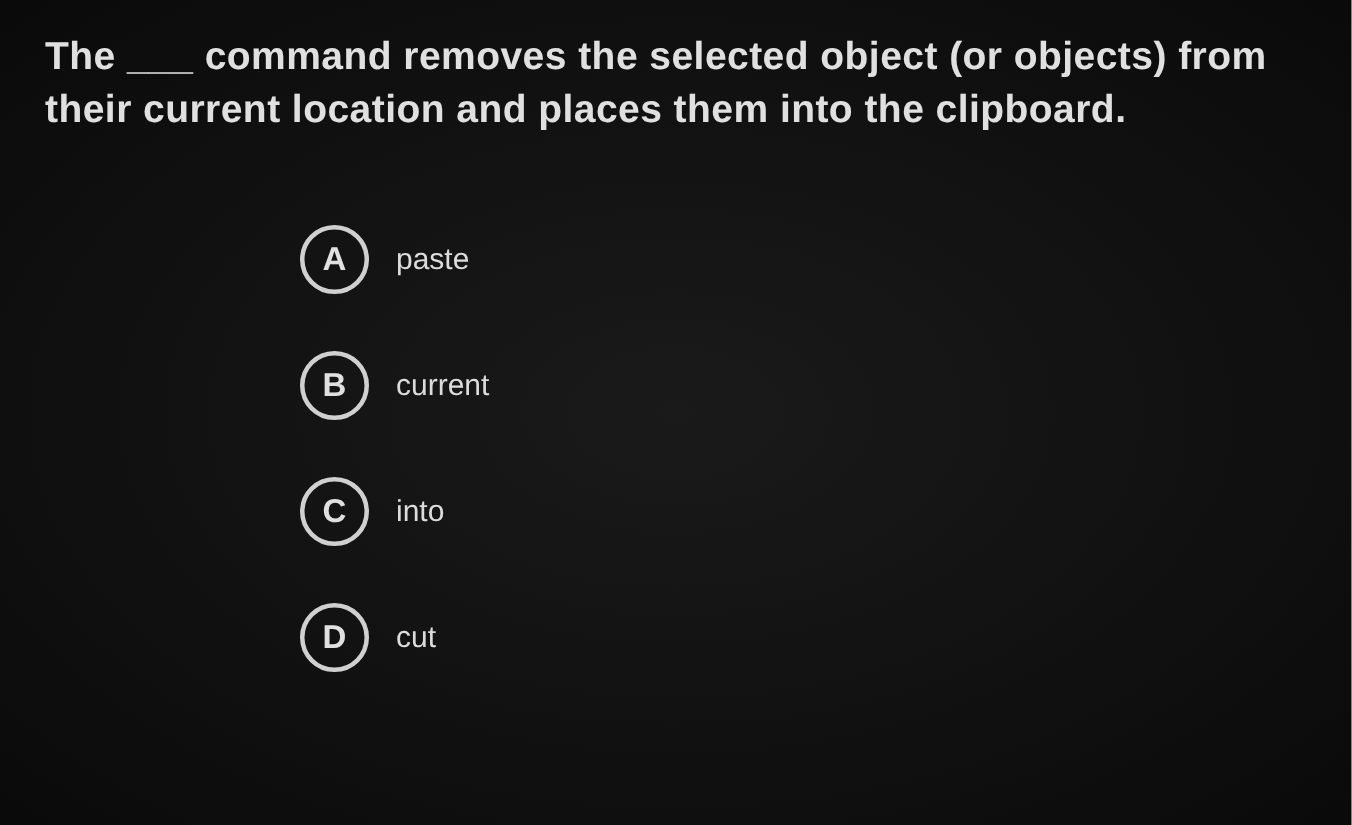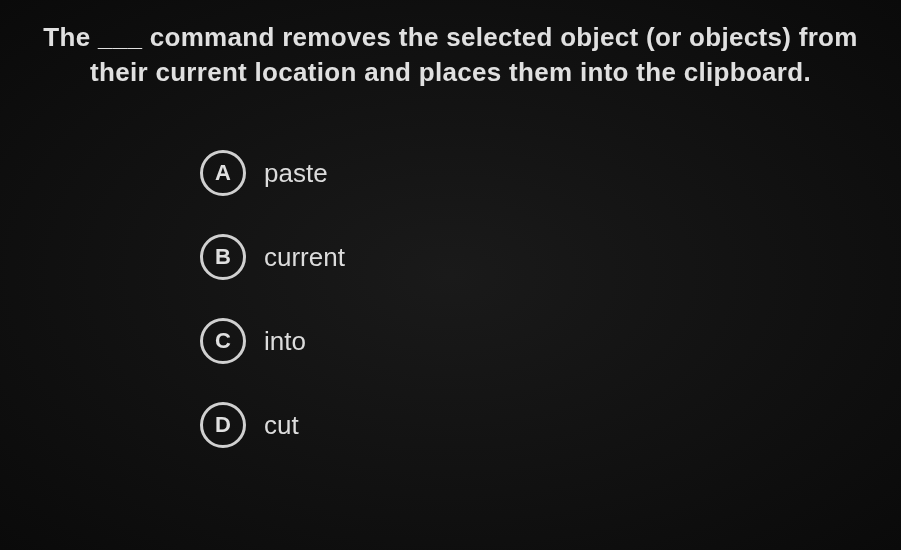--- a/index.html
+++ b/index.html
@@ -1,19 +1,18 @@
 <!DOCTYPE html>
 <html><head>
   <meta charset="utf-8">
   <style>
     * {
       margin: 0;
       padding: 0;
       box-sizing: border-box;
-      text-align: center;
     }
     body {
       width: 901px;
       height: 550px;
       background: radial-gradient(ellipse at center, #1a1a1a 0%, #0a0a0a 100%);
       font-family: Arial, Helvetica, sans-serif;
       color: #d8d8d8;
       padding: 20px 30px;
       overflow: hidden;
     }
@@ -43,21 +42,21 @@
       border-radius: 50%;
       border: 3px solid #d0d0d0;
       display: flex;
       align-items: center;
       justify-content: center;
       font-size: 22px;
       font-weight: 700;
       color: #e0e0e0;
     }
     .option-label {
-      font-size: 26px;
+      font-size: 20px;
       font-weight: 500;
       color: #dcdcdc;
     }
   </style>
 </head>
 <body>
 
 <div class="question-text">The ___ command removes the selected object (or objects) from their current location and places them into the clipboard.</div>
 
 <div class="options">

